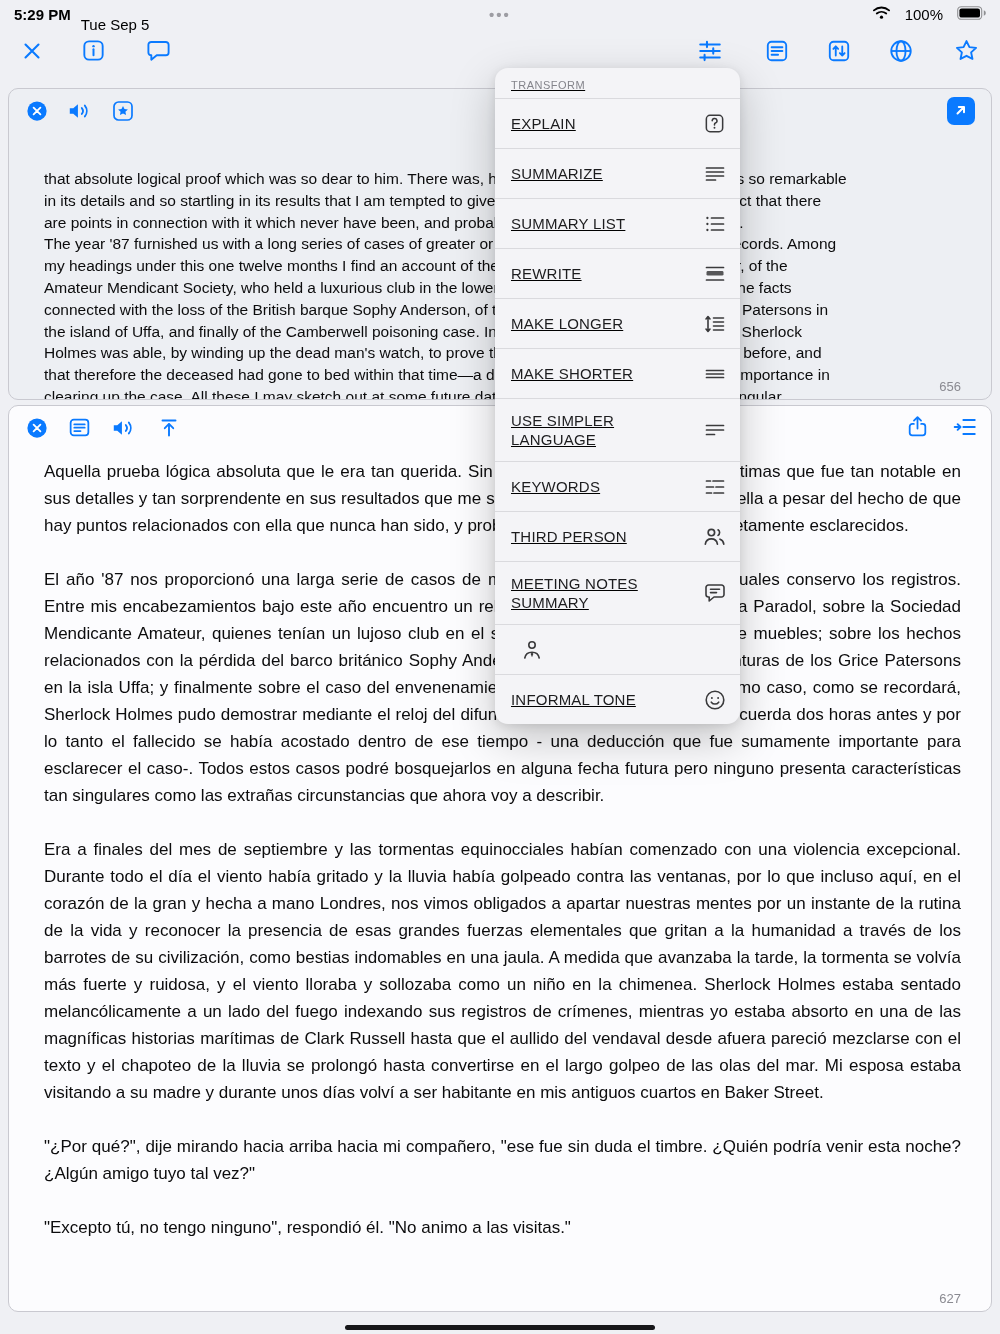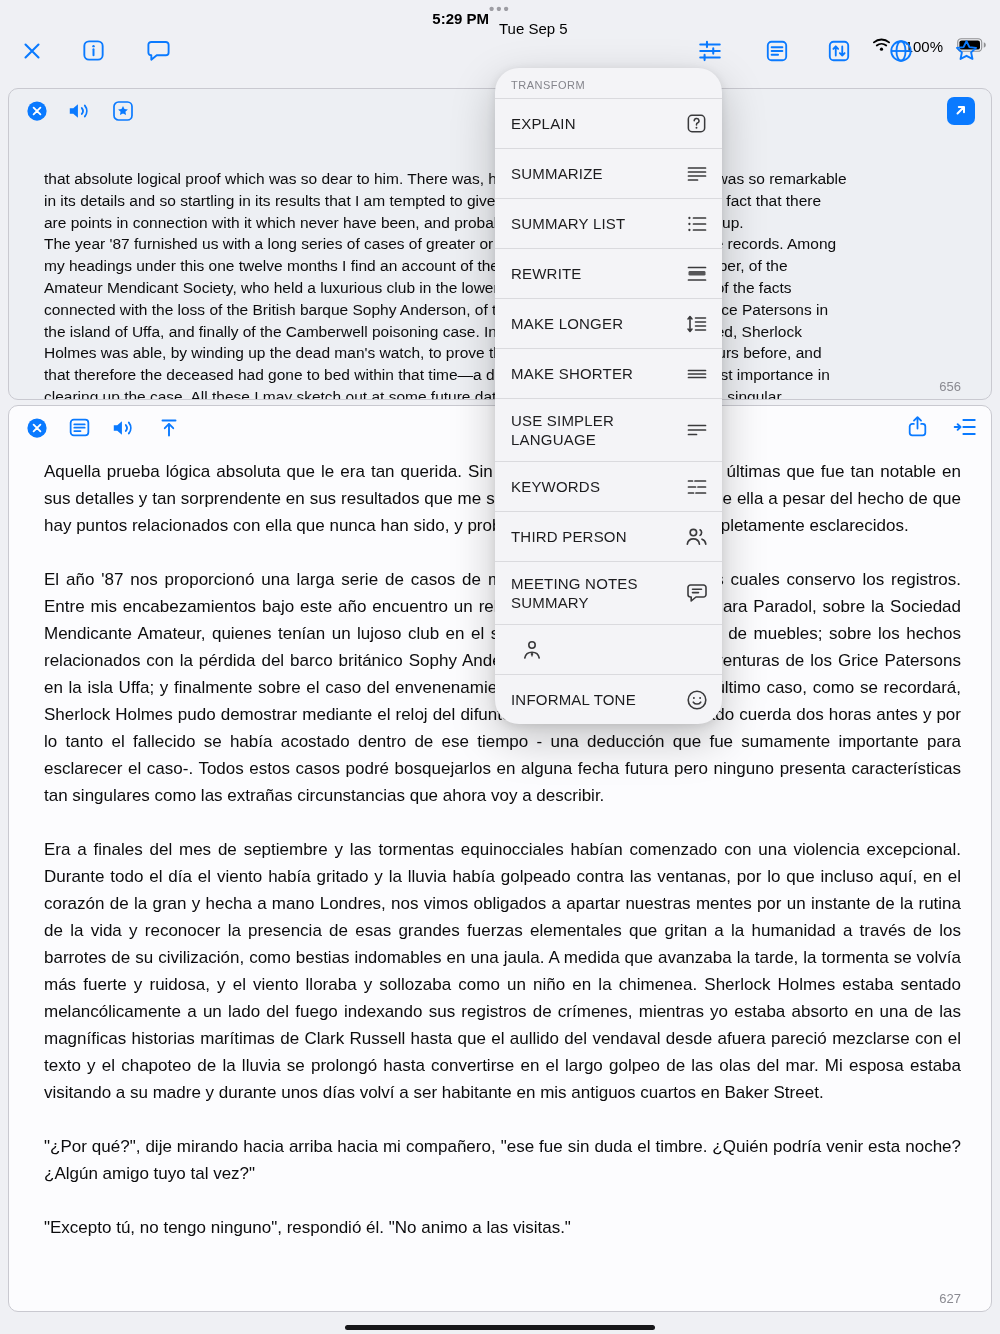--- a/index.html
+++ b/index.html
@@ -5,21 +5,21 @@
   * { margin:0; padding:0; box-sizing:border-box; }
   html,body { width:1000px; height:1334px; }
   body {
     font-family:"Liberation Sans","DejaVu Sans",sans-serif;
     background:#eff0f4; position:relative; overflow:hidden; color:#000;
   }
   .screen { position:absolute; inset:0; width:1000px; height:1334px; }
 
   
   .status-bar { position:absolute; top:0; left:0; right:0; height:28px;
-    display:flex; align-items:center; padding:0 14px; font-size:15px;flex-direction:column; }
+    display:flex; align-items:center; padding:0 14px; font-size:15px; }
   .sb-left { display:flex; gap:10px; align-items:center; }
   .sb-time { font-weight:700; }
   .sb-date { font-weight:400;margin-top:20px; }
   .sb-center { position:absolute; left:50%; transform:translateX(-50%);
     color:#9d9da3; font-size:15px; letter-spacing:2px; font-weight:700; }
   .sb-right { margin-left:auto; display:flex; align-items:center; gap:14px; }
   .sb-batt-pct { font-weight:400; }
 
   
   .toolbar { position:absolute; top:28px; left:0; right:0; height:46px; }
@@ -38,23 +38,23 @@
   .btn-solid { background:#0a7aff; border-radius:7px; }
   .source-text { position:absolute; left:35px; right:30px; top:79px;
     font-size:15.5px; line-height:21.8px; color:#0c0c0d; white-space:pre-line; }
   .translation-text { position:absolute; left:35px; right:30px; top:52px;
     font-size:17px; line-height:27px; color:#0c0c0d; white-space:pre-line;
     text-align:justify; }
   .char-count { position:absolute; right:30px; bottom:5px; font-size:13px;
     color:#8a8a91; }
 
   
-  .menu { position:absolute; left:495px; top:68px; width:227px; z-index:40;
-    background:#f4f4f7; border-radius:24px; overflow:hidden;
-    box-shadow:0 16px 45px rgba(0,0,0,.22), 0 2px 10px rgba(0,0,0,.10); }
+  .menu { position:absolute; left:495px; top:68px; width:245px; z-index:40;
+    background:#f4f4f7; border-radius:13px; overflow:hidden;
+    box-shadow:0 16px 45px rgba(0,0,0,.22), 0 2px 10px rgba(0,0,0,.10);text-decoration:underline; }
   .menu-header { padding:11px 16px 7px; font-size:11px; letter-spacing:.5px;
     color:#84848b; }
   .menu-item { display:flex; align-items:center; justify-content:space-between;
     width:100%; padding:12px 13px 12px 16px; background:none; border:0;
     border-top:1px solid #dadade; text-align:left; cursor:pointer; }
   .mi-label { font-size:15px; line-height:19px; letter-spacing:.2px;
     color:#1c1c1e; max-width:152px; }
   .mi-icon { width:25px; height:25px; flex:none; margin-left:8px;
     display:flex; align-items:center; justify-content:center; color:#3a3a3c; }
 

